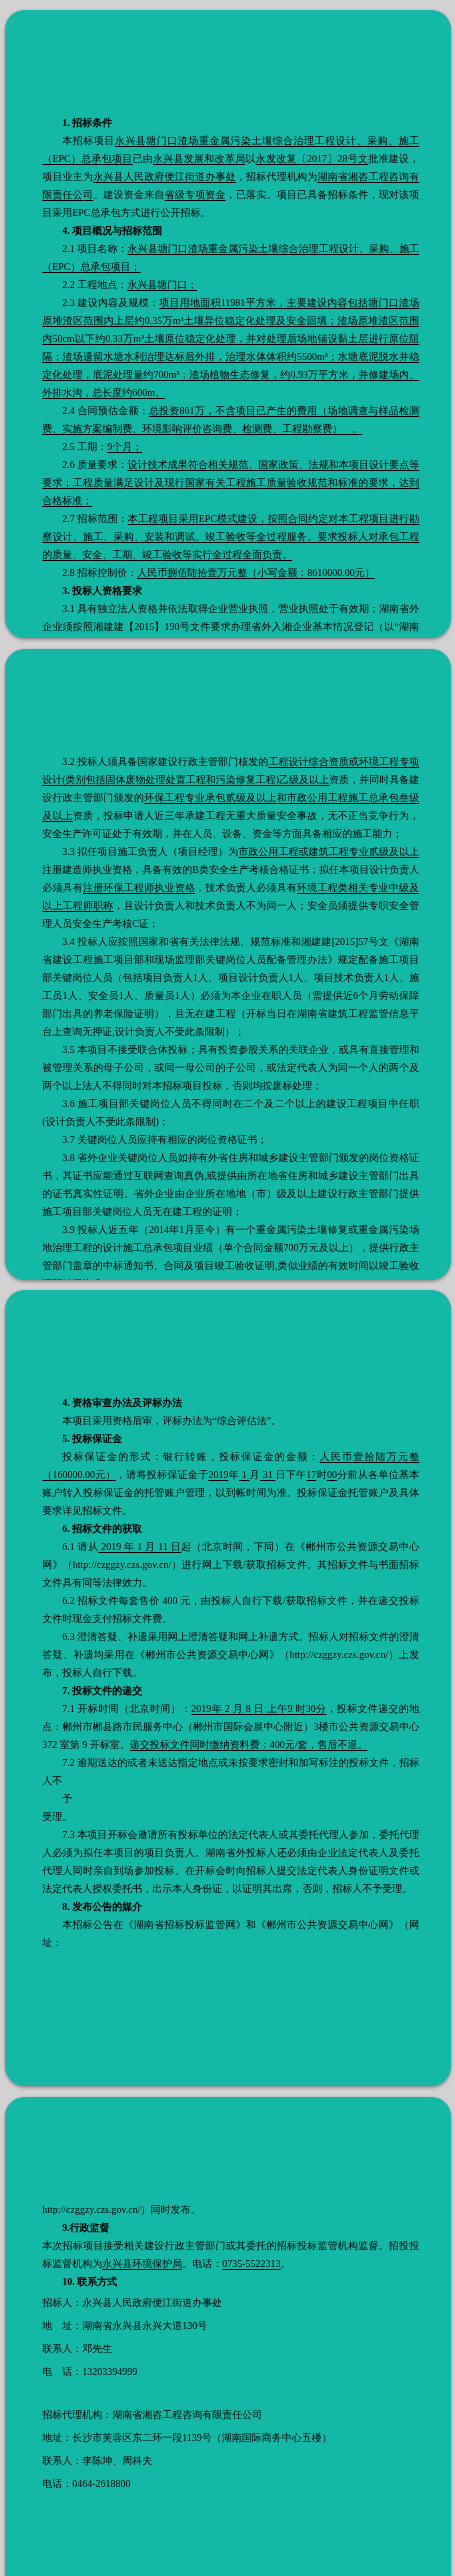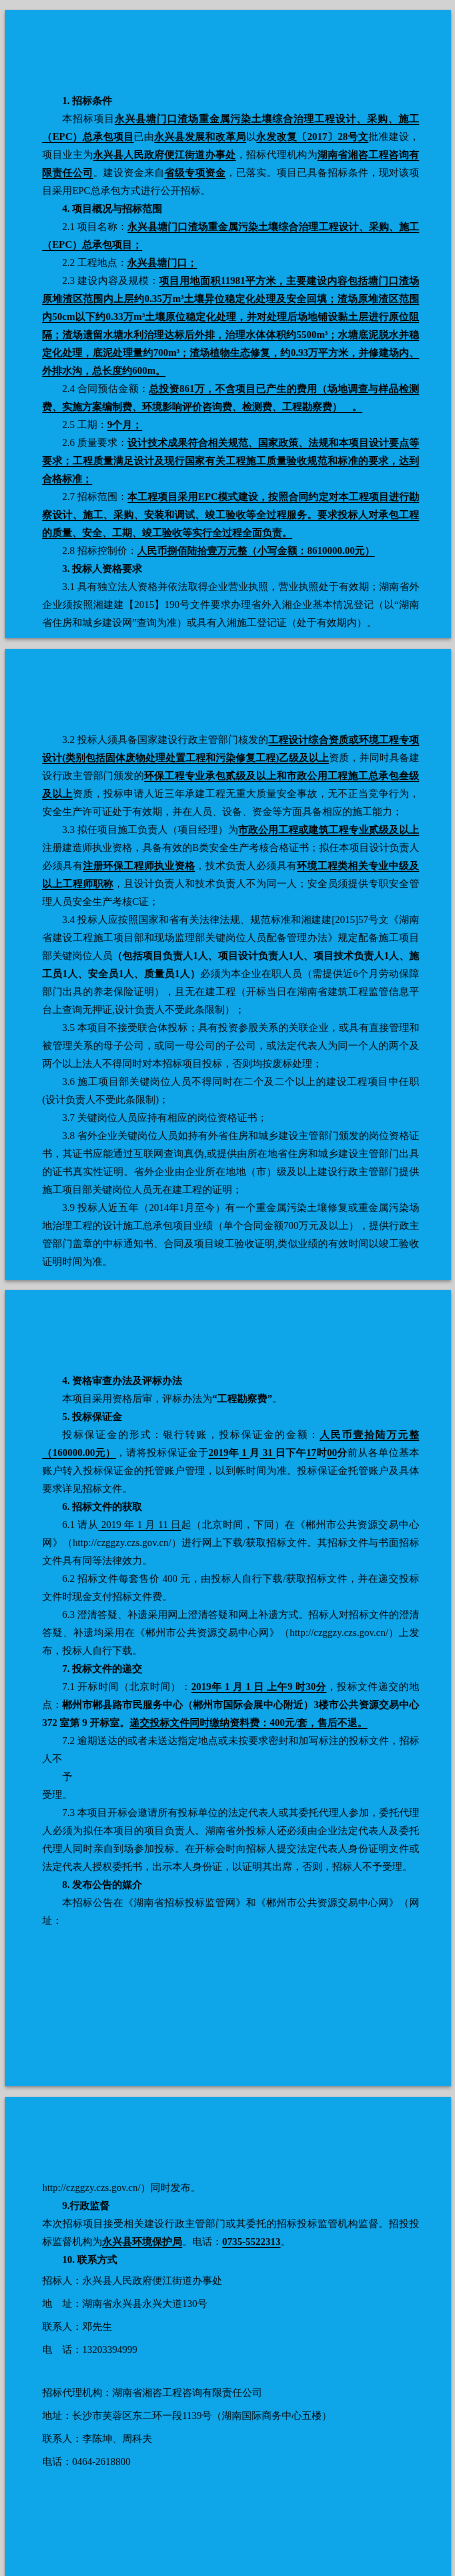--- a/index.html
+++ b/index.html
@@ -6,41 +6,42 @@
   body {
     width: 456px;
     background: #d2d2d2;
     padding-top: 10.4px;
     box-sizing: border-box;
   }
   .pages { width: 456px; }
   .page {
     width: 446px;
     margin: 0 0 10.4px 5.2px;
-    background: #0ea5e9;
+    background: #14b8a6;
     box-shadow: 0 1.6px 3.1px rgba(0,0,0,0.30), 0 0 1px rgba(0,0,0,0.18);
-    padding: 82px 32px 0 37px;
+    padding: 104px 32px 0 37px;
     box-sizing: border-box;
     overflow: hidden;
     font-family: "Liberation Serif", "DejaVu Serif", serif;
     font-size: 10px;
     line-height: 18px;
     color: #000000;
+    border-radius: 20px;
   }
   .page:nth-child(1) { height: 628px; }
   .page:nth-child(2) { height: 631px; }
   .page:nth-child(3) { height: 796px; }
   .page:nth-child(4) { height: 743px; }
   .blk { text-align: justify; }
   .blk.h  { font-weight: bold; text-indent: 2em; }
   .blk.p  { text-indent: 2em; }
   .blk.pn { text-indent: 0; }
   .blk.c  { text-indent: 0; line-height: 23px; }
   .blk.gap { height: 20px; }
-  span.b { font-weight: bold; }
+  span.b { font-weight: normal; }
   span.u { text-decoration: underline; text-underline-offset: 2.1px; }
 </style>
 </head>
 <body>
 
 <div class="pages">
 
 <div class="page">
       <div class="blk h"><span>1. 招标条件</span></div>
       <div class="blk p"><span>本招标项目</span><span class="b u">永兴县塘门口渣场重金属污染土壤综合治理工程设计、采购、施工（EPC）总承包项目</span><span>已由</span><span class="b u">永兴县发展和改革局</span><span>以</span><span class="b u">永发改复〔2017〕28号文</span><span>批准建设，项目业主为</span><span class="b u">永兴县人民政府便江街道办事处</span><span>，招标代理机构为</span><span class="b u">湖南省湘咨工程咨询有限责任公司</span><span>。建设资金来自</span><span class="b u">省级专项资金</span><span>，已落实。项目已具备招标条件，现对该项目采用EPC总承包方式进行公开招标。</span></div>
@@ -61,29 +62,29 @@
       <div class="blk p"><span>3.3 拟任项目施工负责人（项目经理）为</span><span class="b u">市政公用工程或建筑工程专业贰级及以上</span><span>注册建造师执业资格，具备有效的B类安全生产考核合格证书；拟任本项目设计负责人必须具有</span><span class="b u">注册环保工程师执业资格</span><span>，技术负责人必须具有</span><span class="b u">环境工程类相关专业中级及以上工程师职称</span><span>，且设计负责人和技术负责人不为同一人；安全员须提供专职安全管理人员安全生产考核C证；</span></div>
       <div class="blk p"><span>3.4 投标人应按照国家和省有关法律法规、规范标准和湘建建[2015]57号文《湖南省建设工程施工项目部和现场监理部关键岗位人员配备管理办法》规定配备施工项目部关键岗位人员</span><span class="b">（包括项目负责人1人、项目设计负责人1人、项目技术负责人1人、施工员1人、安全员1人、质量员1人）</span><span>必须为本企业在职人员（需提供近6个月劳动保障部门出具的养老保险证明），且无在建工程（开标当日在湖南省建筑工程监管信息平台上查询无押证,设计负责人不受此条限制）；</span></div>
       <div class="blk p"><span>3.5 本项目不接受联合体投标；具有投资参股关系的关联企业，或具有直接管理和被管理关系的母子公司，或同一母公司的子公司，或法定代表人为同一个人的两个及两个以上法人不得同时对本招标项目投标，否则均按废标处理；</span></div>
       <div class="blk p"><span>3.6 施工项目部关键岗位人员不得同时在二个及二个以上的建设工程项目中任职(设计负责人不受此条限制)；</span></div>
       <div class="blk p"><span>3.7 关键岗位人员应持有相应的岗位资格证书；</span></div>
       <div class="blk p"><span>3.8 省外企业关键岗位人员如持有外省住房和城乡建设主管部门颁发的岗位资格证书，其证书应能通过互联网查询真伪,或提供由所在地省住房和城乡建设主管部门出具的证书真实性证明。省外企业由企业所在地地（市）级及以上建设行政主管部门提供施工项目部关键岗位人员无在建工程的证明；</span></div>
       <div class="blk p"><span>3.9 投标人近五年（2014年1月至今）有一个重金属污染土壤修复或重金属污染场地治理工程的设计施工总承包项目业绩（单个合同金额700万元及以上），提供行政主管部门盖章的中标通知书、合同及项目竣工验收证明,类似业绩的有效时间以竣工验收证明时间为准。</span></div>
     </div>
     <div class="page">
       <div class="blk h"><span>4. 资格审查办法及评标办法</span></div>
-      <div class="blk p"><span>本项目采用资格后审，评标办法为</span><span class="b">“工程勘察费”</span><span>。</span></div>
+      <div class="blk p"><span>本项目采用资格后审，评标办法为</span><span class="b">“综合评估法”</span><span>。</span></div>
       <div class="blk h"><span>5. 投标保证金</span></div>
       <div class="blk p"><span>投标保证金的形式：银行转账，投标保证金的金额：</span><span class="b u">人民币壹拾陆万元整（160000.00元）</span><span>，请将投标保证金于</span><span class="b u">2019</span><span class="b">年</span><span class="b u"> 1 </span><span class="b">月</span><span class="b u">  31  </span><span class="b">日下午</span><span class="b u">17</span><span class="b">时</span><span class="b u">00</span><span class="b">分</span><span>前从各单位基本账户转入投标保证金的托管账户管理，以到帐时间为准。投标保证金托管账户及具体要求详见招标文件。</span></div>
       <div class="blk h"><span>6. 招标文件的获取</span></div>
       <div class="blk p"><span>6.1 请从</span><span class="u"> 2019 年 1 月 11  日</span><span>起（北京时间，下同）在《郴州市公共资源交易中心网》（http://czggzy.czs.gov.cn/）进行网上下载/获取招标文件。其招标文件与书面招标文件具有同等法律效力。</span></div>
       <div class="blk p"><span>6.2 招标文件每套售价 400 元，由投标人自行下载/获取招标文件，并在递交投标文件时现金支付招标文件费。</span></div>
       <div class="blk p"><span>6.3 澄清答疑、补遗采用网上澄清答疑和网上补遗方式。招标人对招标文件的澄清答疑、补遗均采用在《郴州市公共资源交易中心网》（http://czggzy.czs.gov.cn/）上发布，投标人自行下载。</span></div>
       <div class="blk h"><span>7. 投标文件的递交</span></div>
-      <div class="blk p"><span>7.1 开标时间（北京时间）：</span><span class="b u">2019年 1 月 1 日 上午9  时30分</span><span>，投标文件递交的地点：</span><span class="b">郴州市郴县路市民服务中心（郴州市国际会展中心附近）3楼市公共资源交易中心 372 室第 9 开标室。</span><span class="b u">递交投标文件同时缴纳资料费：400元/套，售后不退。</span></div>
+      <div class="blk p"><span>7.1 开标时间（北京时间）：</span><span class="b u">2019年 2 月 8 日 上午9  时30分</span><span>，投标文件递交的地点：</span><span class="b">郴州市郴县路市民服务中心（郴州市国际会展中心附近）3楼市公共资源交易中心 372 室第 9 开标室。</span><span class="b u">递交投标文件同时缴纳资料费：400元/套，售后不退。</span></div>
       <div class="blk p"><span>7.2 逾期送达的或者未送达指定地点或未按要求密封和加写标注的投标文件，招标人不</span></div>
       <div class="blk p"><span>予</span></div>
       <div class="blk pn"><span>受理。</span></div>
       <div class="blk p"><span>7.3 本项目开标会邀请所有投标单位的法定代表人或其委托代理人参加，委托代理人必须为拟任本项目的项目负责人。湖南省外投标人还必须由企业法定代表人及委托代理人同时亲自到场参加投标。在开标会时向招标人提交法定代表人身份证明文件或法定代表人授权委托书，出示本人身份证，以证明其出席，否则，招标人不予受理。</span></div>
       <div class="blk h"><span>8. 发布公告的媒介</span></div>
       <div class="blk p"><span>本招标公告在《湖南省招标投标监管网》和《郴州市公共资源交易中心网》（网址：</span></div>
     </div>
     <div class="page">
       <div class="blk pn"><span>http://czggzy.czs.gov.cn/）同时发布。</span></div>
       <div class="blk h"><span>9.行政监督</span></div>

